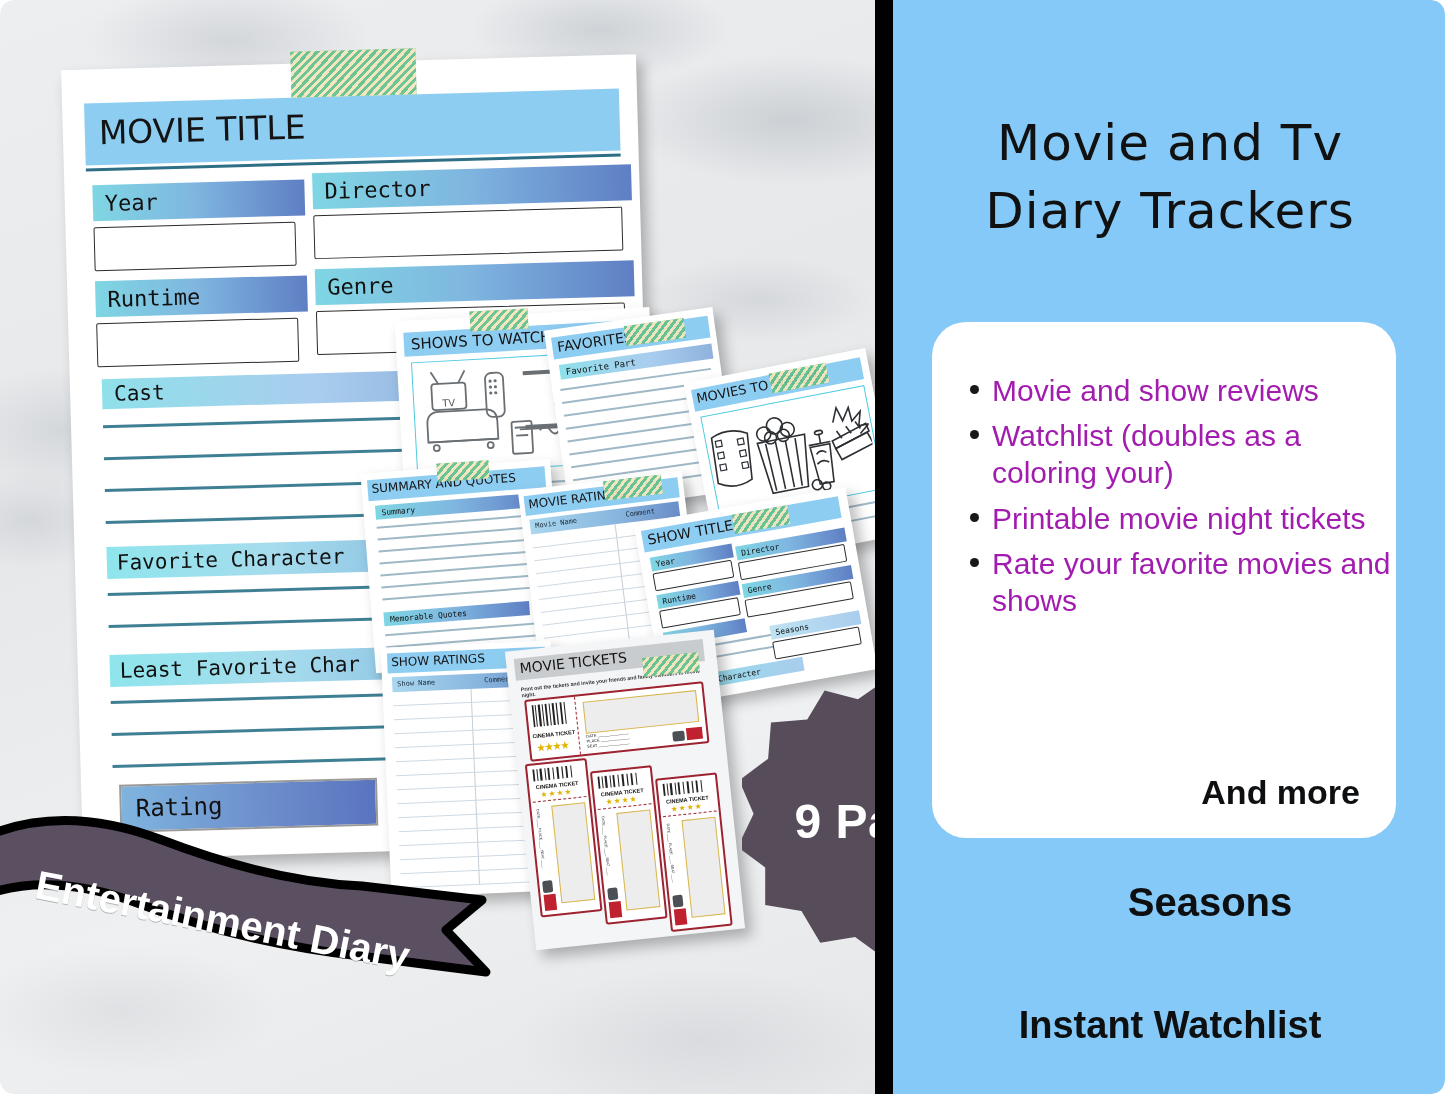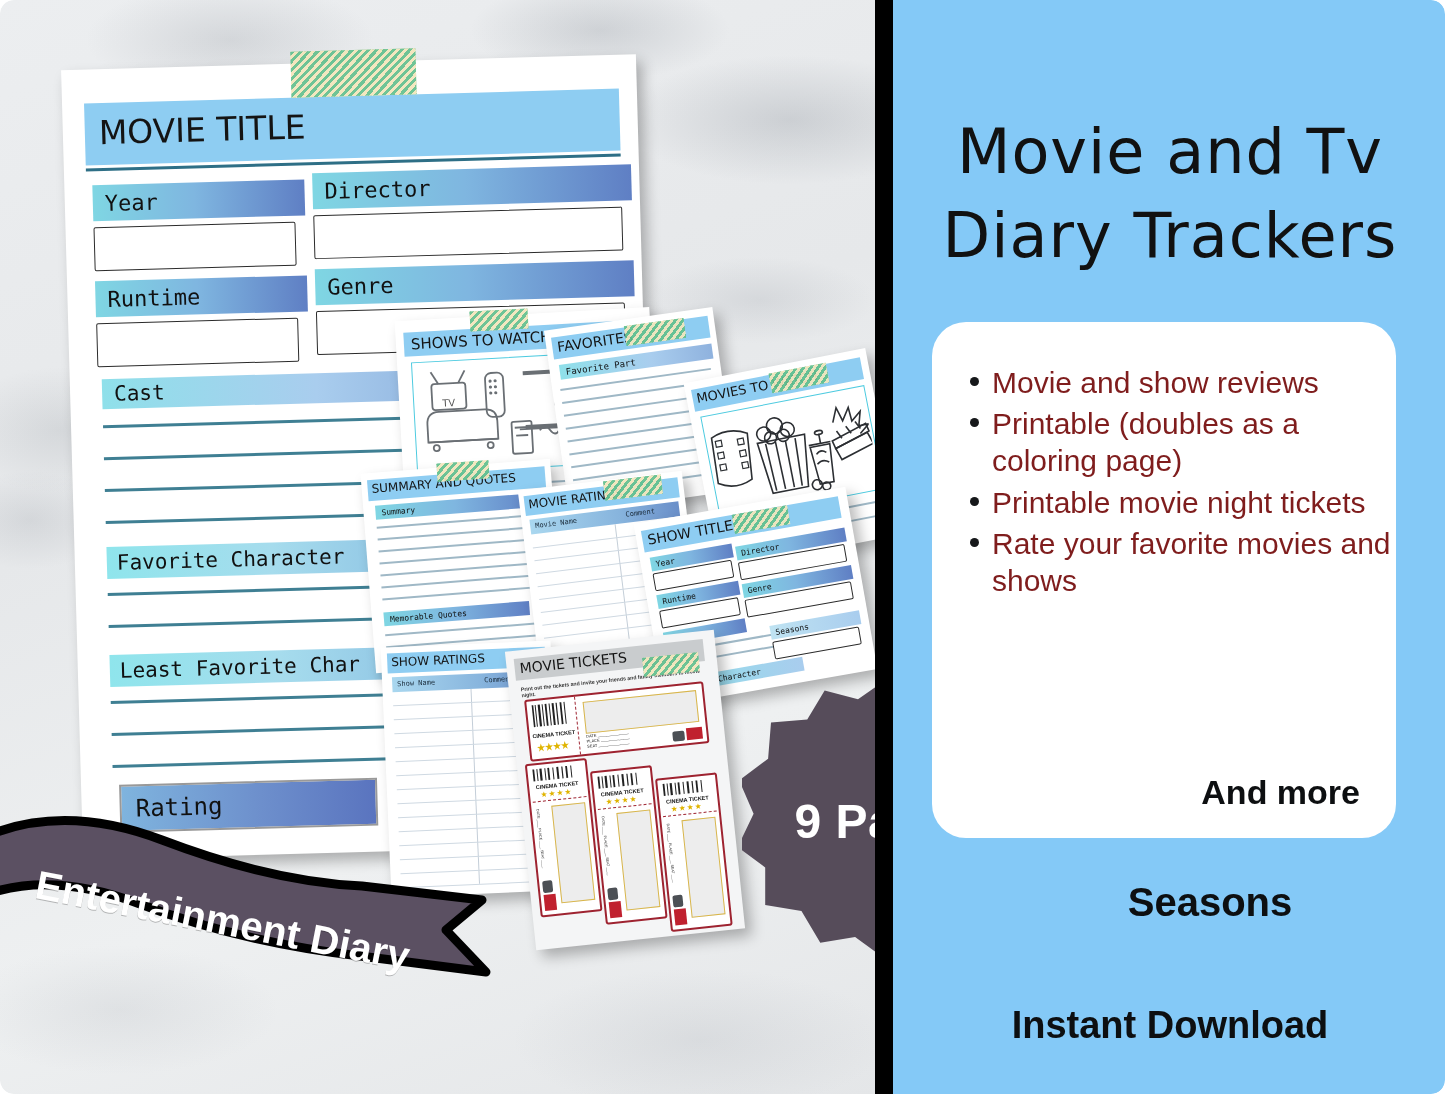--- a/index.html
+++ b/index.html
@@ -21,28 +21,28 @@
       linear-gradient(160deg,#eceef0 0%,#e6e8ea 40%,#eef0f1 70%,#e4e6e8 100%);
     border-top-left-radius:14px;border-bottom-left-radius:14px;}
 
   .divider{position:absolute;left:875px;top:0;width:19px;height:1094px;background:#000000;}
 
   
   .right-bg{position:absolute;left:893px;top:0;width:552px;height:1094px;background:#84c9f7;
     border-top-right-radius:14px;border-bottom-right-radius:14px;}
 
   .title-wrap{position:absolute;left:905px;top:110px;width:530px;text-align:center;}
-  .title-line{font-family:"DejaVu Sans",sans-serif;font-size:62px;color:#111;line-height:1.35;
+  .title-line{font-family:"DejaVu Sans",sans-serif;font-size:50px;color:#111;line-height:1.35;
     letter-spacing:1px;font-weight:400;}
 
   .white-card{position:absolute;left:932px;top:322px;width:464px;height:516px;background:#fff;
     border-radius:34px;}
 
   .bullets{position:absolute;left:28px;top:42px;width:412px;margin:0;padding:0 0 0 32px;list-style:none;}
-  .bullets li{position:relative;font-size:30px;line-height:1.24;color:#7f1d1d;margin:0 0 4px 0;
+  .bullets li{position:relative;font-size:30px;line-height:1.24;color:#a21caf;margin:8px 0 4px 0;
     font-family:"Liberation Sans",sans-serif;}
   .bullets li:before{content:"";position:absolute;left:-22px;top:13px;width:9px;height:9px;
     border-radius:50%;background:#16181a;}
 
   .and-more{position:absolute;right:36px;bottom:26px;font-size:34px;font-weight:bold;color:#0d0f11;}
 
   .size-text{position:absolute;left:1045px;top:880px;width:330px;text-align:center;
     font-size:40px;font-weight:bold;color:#0d0f11;line-height:1.12;}
   .instant{position:absolute;left:950px;top:1004px;width:440px;text-align:center;
     font-size:38px;font-weight:bold;color:#0d0f11;}
@@ -548,26 +548,26 @@
   <div class="right-bg"></div>
 
   <div class="title-wrap">
     <div class="title-line">Movie and Tv</div>
     <div class="title-line">Diary Trackers</div>
   </div>
 
   <div class="white-card">
     <ul class="bullets">
       <li>Movie and show reviews</li>
-      <li>Printable (doubles as a coloring page)</li>
+      <li>Watchlist (doubles as a coloring your)</li>
       <li>Printable movie night tickets</li>
       <li>Rate your favorite movies and shows</li>
     </ul>
     <div class="and-more">And more</div>
   </div>
 
   <div class="size-text">
     <div>Seasons</div>
   </div>
 
-  <div class="instant">Instant Download</div>
+  <div class="instant">Instant Watchlist</div>
 
 </div>
 
 </body></html>

